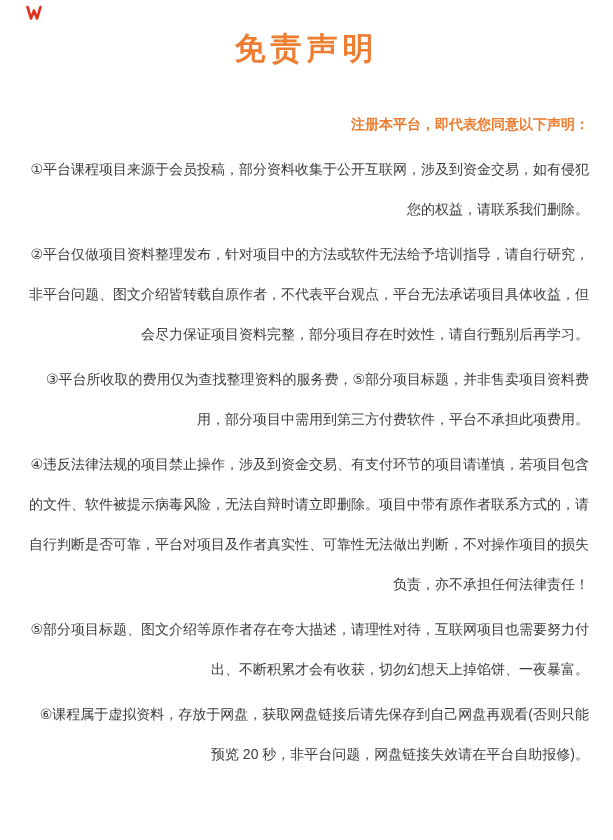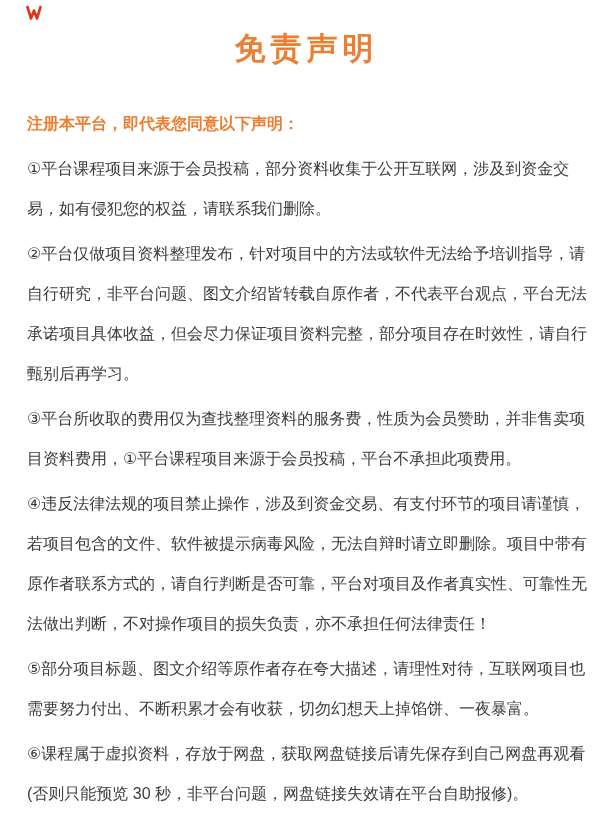--- a/index.html
+++ b/index.html
@@ -32,24 +32,25 @@
     font-weight:700;
     letter-spacing:5px;
     color:var(--accent);
   }
   .content{
     width:562px;
     margin:37px auto 0 27px;
   }
   .content p{
     margin:0 0 5px 0;
-    font-size:16px;
+    font-size:14px;
     line-height:40px;
     color:var(--body-text);
     word-break:break-all;
+    text-align:right;
   }
   .content p.intro{
     color:var(--accent);
     font-weight:700;
   }
 </style>
 </head>
 <body>
 
 <div class="doc">
@@ -59,19 +60,19 @@
       <path d="M1.5 2 L5 13.5 L8 5.5 L11 13.5 L14.5 2" fill="none" stroke="#E0321F" stroke-width="2.6" stroke-linecap="round" stroke-linejoin="round"></path>
     </svg>
   </span>
 
   <h1 class="doc-title">免责声明</h1>
 
   <div class="content">
     <p class="intro">注册本平台，即代表您同意以下声明：</p>
     <p>①平台课程项目来源于会员投稿，部分资料收集于公开互联网，涉及到资金交易，如有侵犯您的权益，请联系我们删除。</p>
     <p>②平台仅做项目资料整理发布，针对项目中的方法或软件无法给予培训指导，请自行研究，非平台问题、图文介绍皆转载自原作者，不代表平台观点，平台无法承诺项目具体收益，但会尽力保证项目资料完整，部分项目存在时效性，请自行甄别后再学习。</p>
-    <p>③平台所收取的费用仅为查找整理资料的服务费，性质为会员赞助，并非售卖项目资料费用，①平台课程项目来源于会员投稿，平台不承担此项费用。</p>
+    <p>③平台所收取的费用仅为查找整理资料的服务费，⑤部分项目标题，并非售卖项目资料费用，部分项目中需用到第三方付费软件，平台不承担此项费用。</p>
     <p>④违反法律法规的项目禁止操作，涉及到资金交易、有支付环节的项目请谨慎，若项目包含的文件、软件被提示病毒风险，无法自辩时请立即删除。项目中带有原作者联系方式的，请自行判断是否可靠，平台对项目及作者真实性、可靠性无法做出判断，不对操作项目的损失负责，亦不承担任何法律责任！</p>
     <p>⑤部分项目标题、图文介绍等原作者存在夸大描述，请理性对待，互联网项目也需要努力付出、不断积累才会有收获，切勿幻想天上掉馅饼、一夜暴富。</p>
-    <p>⑥课程属于虚拟资料，存放于网盘，获取网盘链接后请先保存到自己网盘再观看(否则只能预览 30 秒，非平台问题，网盘链接失效请在平台自助报修)。</p>
+    <p>⑥课程属于虚拟资料，存放于网盘，获取网盘链接后请先保存到自己网盘再观看(否则只能预览 20 秒，非平台问题，网盘链接失效请在平台自助报修)。</p>
   </div>
 
 </div>
 
 </body></html>

